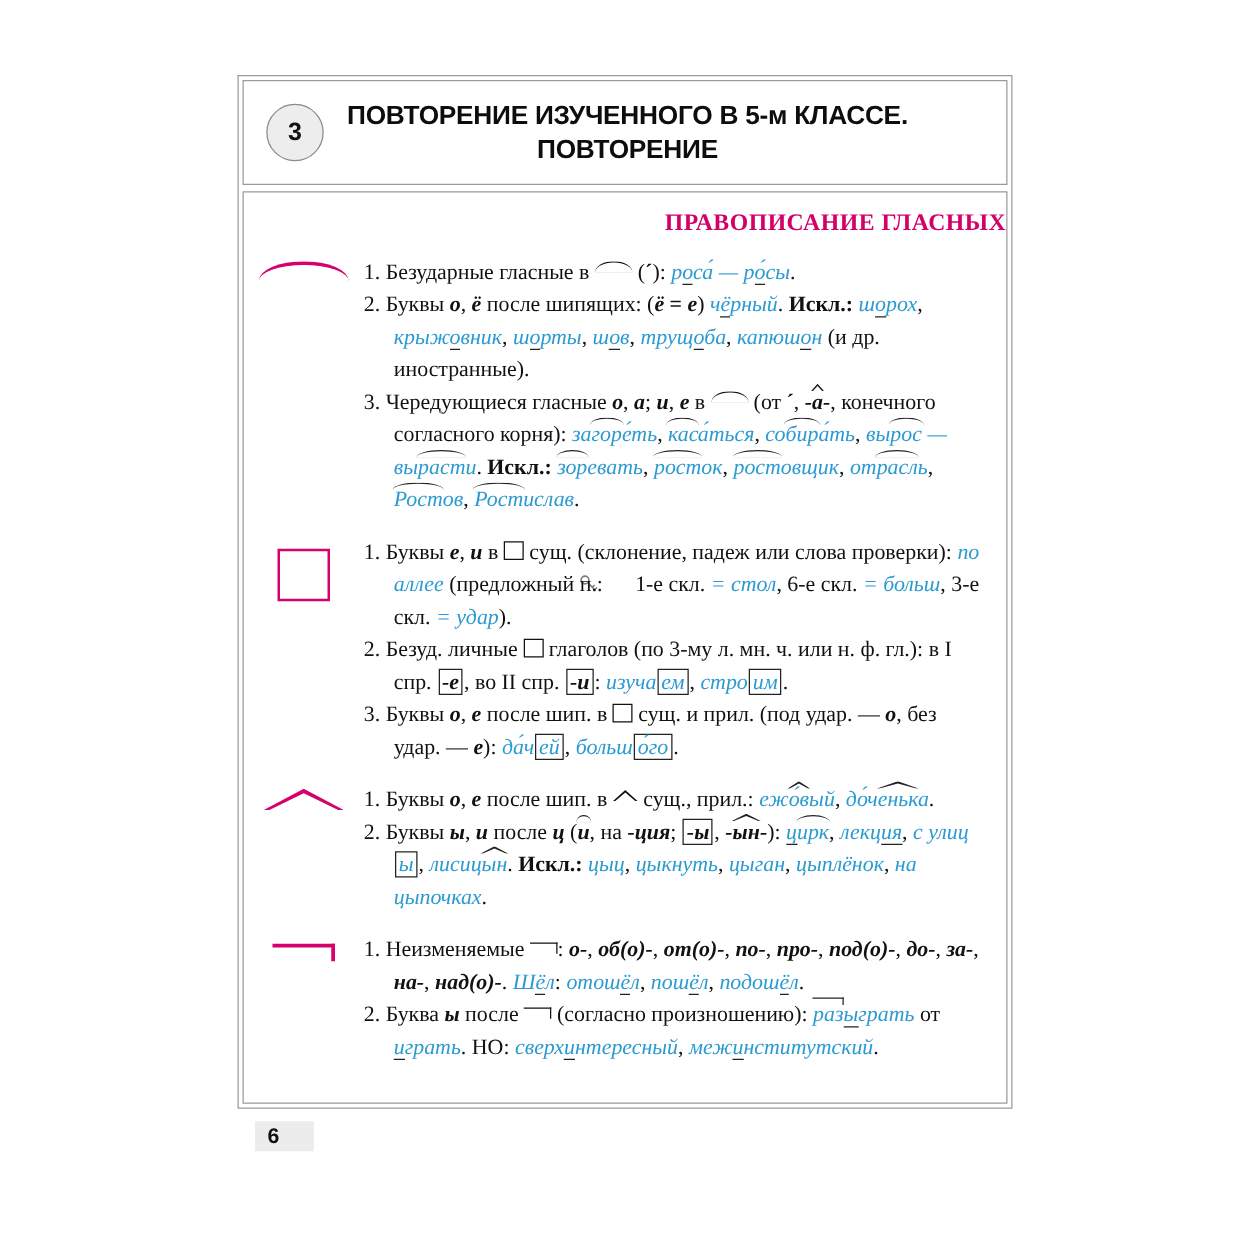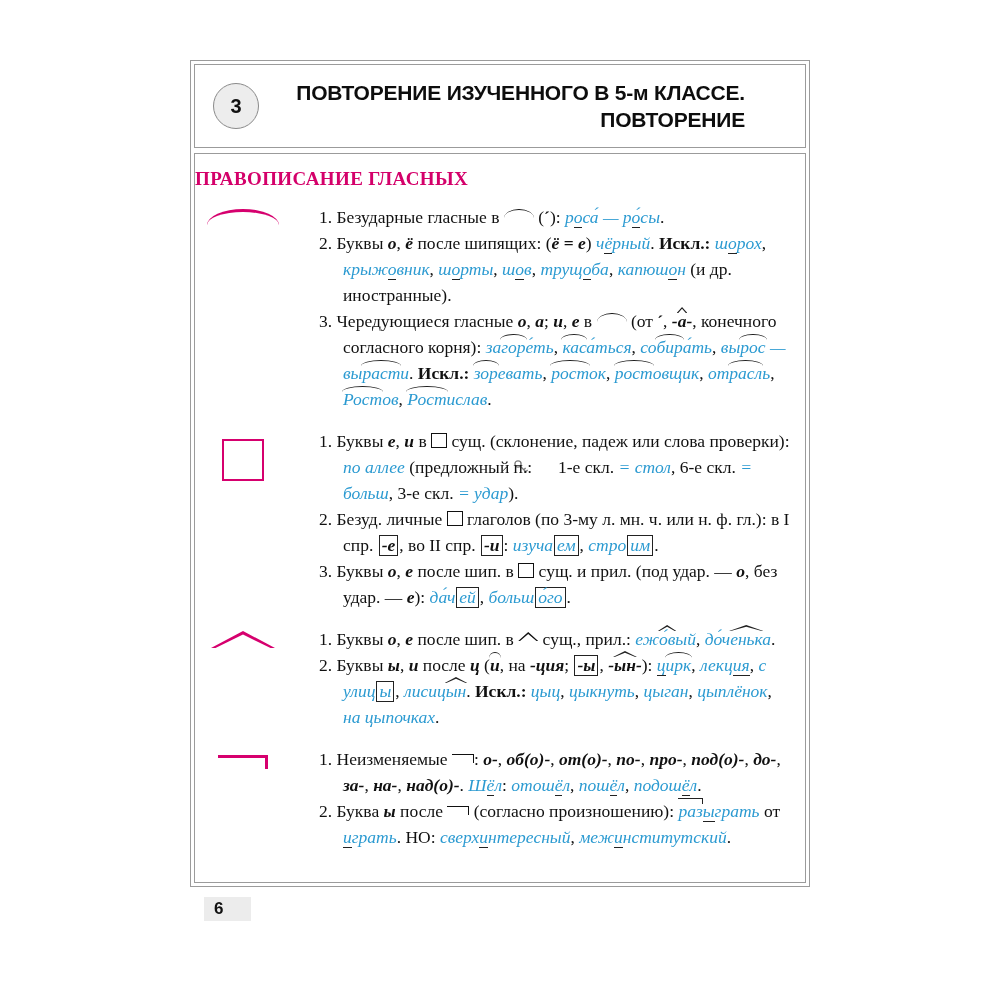--- a/index.html
+++ b/index.html
@@ -13,31 +13,31 @@
   .header-box {
     border:1px solid #9b9b9b; margin-bottom:5px;
     display:flex; align-items:center; min-height:84px; padding:8px 10px;
   }
   .badge-circle {
     width:46px; height:46px; border-radius:50%; background:#ededed;
     border:1.5px solid #8a8a8a; flex:none; margin-left:8px;
     display:flex; align-items:center; justify-content:center;
     font-family:"Liberation Sans","DejaVu Sans",sans-serif; font-weight:700; font-size:20px;
   }
-  .title-wrap { flex:1; text-align:right; padding-right:50px; }
+  .title-wrap { flex:1; text-align:center; padding-right:50px; }
   .title-line {
     display:block; font-family:"Liberation Sans","DejaVu Sans",sans-serif;
     font-weight:700; font-size:21px; line-height:27px; letter-spacing:-0.2px; color:#0d0d0d;
   }
   .body-box { border:1px solid #9b9b9b; min-height:730px; padding:14px 0 12px 0; }
   .section-heading {
-    text-align:left; font-weight:700; font-size:19px; letter-spacing:0.4px;
+    text-align:right; font-weight:700; font-size:19px; letter-spacing:0.4px;
     color:#d4006a; margin:0 0 14px 0;
   }
-  .block { display:flex; margin-bottom:16px;gap:28px; }
+  .block { display:flex; margin-bottom:16px; }
   .sym-cell { width:96px; flex:none; display:flex; justify-content:center; padding-top:5px; }
   .items { flex:1; padding-right:14px; font-size:17.5px; line-height:26px; }
   .item { padding-left:24px; text-indent:-24px; }
   
   .msym-root { width:72px; height:16px; border-top:3px solid #d6006e;
     border-radius:50% 50% 0 0 / 100% 100% 0 0; }
   .msym-box { width:42px; height:42px; border:2.6px solid #d6006e; margin-top:6px; }
   .msym-caret { width:64px; height:17px; background:#d6006e;
     clip-path:polygon(0 100%,50% 0,100% 100%,calc(100% - 4.5px) 100%,50% 3.6px,4.5px 100%); }
   .msym-prefix { width:50px; height:14px; border-top:3px solid #d6006e; border-right:3px solid #d6006e; margin-top:4px; }

